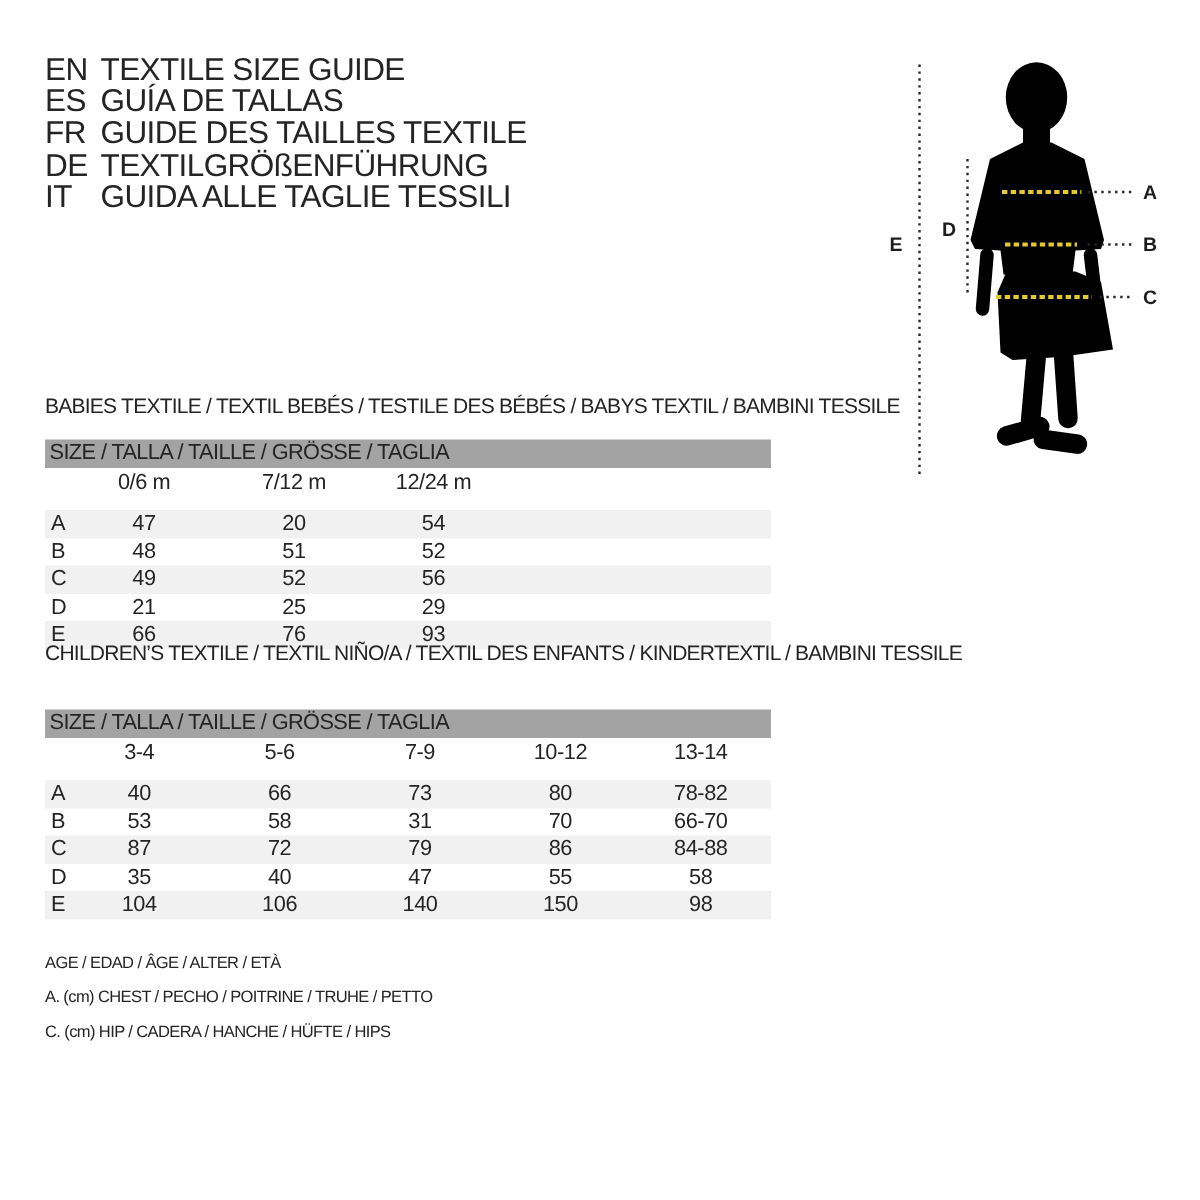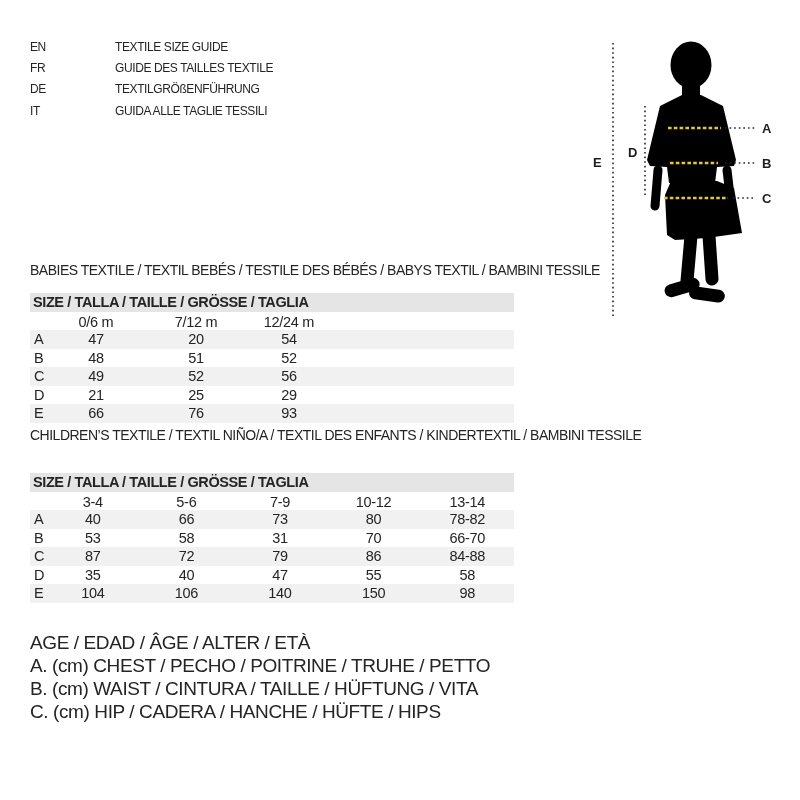--- a/index.html
+++ b/index.html
@@ -5,62 +5,66 @@
   html,body { margin:0; padding:0; }
   body {
     width:800px; height:800px; background:#ffffff; position:relative;
     font-family:"Liberation Sans", sans-serif; color:#242424; overflow:hidden;
   }
   .abs { position:absolute; }
 
   
   .lang { left:30px; top:36px; }
   .lang-row { display:flex; height:21.4px; align-items:center;
-              font-size:12px; letter-spacing:-0.4px;gap:48px; }
+              font-size:21px; letter-spacing:-0.4px; }
   .lang-code { width:37px; flex:0 0 37px; }
   .lang-title { white-space:nowrap; }
 
   
   .sec-heading { font-size:14px; letter-spacing:-0.5px; white-space:nowrap; height:16px; line-height:16px; }
 
   
-  .bar { background:#e5e5e5; width:484px; height:19px; line-height:19px;
+  .bar { background:#a3a3a3; width:484px; height:19px; line-height:19px;
          box-sizing:border-box; padding-left:3px; font-size:14.5px; letter-spacing:-0.4px;
-         white-space:nowrap; overflow:hidden;font-weight:bold; }
+         white-space:nowrap; overflow:hidden; }
 
   
   .table { width:484px; }
   .trow { height:18.5px; line-height:18.5px; font-size:14.5px; display:grid; }
-  .trow.thead { height:17px; line-height:19.5px; }
+  .trow.thead { height:27px; line-height:19.5px; }
   .babies .trow { grid-template-columns:16px 100px 100px 86px auto; }
   .children .trow { grid-template-columns:16px repeat(5, 93.6px); }
   .stripe { background:#f1f1f2; }
   .cell { text-align:center; letter-spacing:-0.3px; overflow:hidden; }
   .cell.rl { text-align:left; padding-left:4px; }
 
   
   .legend { left:30px; top:631px; }
-  .legend-row { height:23px; line-height:23px; font-size:19px; letter-spacing:-0.4px; white-space:nowrap; }
+  .legend-row { height:23px; line-height:23px; font-size:11px; letter-spacing:-0.4px; white-space:nowrap; }
 
   
   .figure-svg { left:585px; top:35px; }
   .sil { fill:#000000; stroke:none; }
   .arm { stroke:#000000; stroke-width:9; stroke-linecap:round; fill:none; }
   .leg { stroke:#000000; stroke-width:13; stroke-linecap:round; fill:none; }
   .dot { stroke:#262626; stroke-width:1.6; stroke-dasharray:1.6 3; fill:none; }
   .ylw { stroke-width:2.6; stroke-dasharray:3.6 2.2; fill:none; }
   .figlabel { font-family:"Liberation Sans", sans-serif; font-size:13px; font-weight:bold; fill:#1d1d1d; }
 </style>
 </head>
 <body>
 
 <div class="abs lang">
   <div class="lang-row">
     <span class="lang-code">EN</span>
     <span class="lang-title">TEXTILE SIZE GUIDE</span>
+  </div>
+  <div class="lang-row">
+    <span class="lang-code">ES</span>
+    <span class="lang-title">GUÍA DE TALLAS</span>
   </div>
   <div class="lang-row">
     <span class="lang-code">FR</span>
     <span class="lang-title">GUIDE DES TAILLES TEXTILE</span>
   </div>
   <div class="lang-row">
     <span class="lang-code">DE</span>
     <span class="lang-title">TEXTILGRÖßENFÜHRUNG</span>
   </div>
   <div class="lang-row">
@@ -200,15 +204,14 @@
     <div class="cell">106</div>
     <div class="cell">140</div>
     <div class="cell">150</div>
     <div class="cell">98</div>
   </div>
 </div>
 
 <div class="abs legend">
   <div class="legend-row">AGE / EDAD / ÂGE / ALTER / ETÀ</div>
   <div class="legend-row">A. (cm) CHEST / PECHO / POITRINE / TRUHE / PETTO</div>
-  <div class="legend-row">B. (cm) WAIST / CINTURA / TAILLE / HÜFTUNG / VITA</div>
   <div class="legend-row">C. (cm) HIP / CADERA / HANCHE / HÜFTE / HIPS</div>
 </div>
 
 </body></html>

